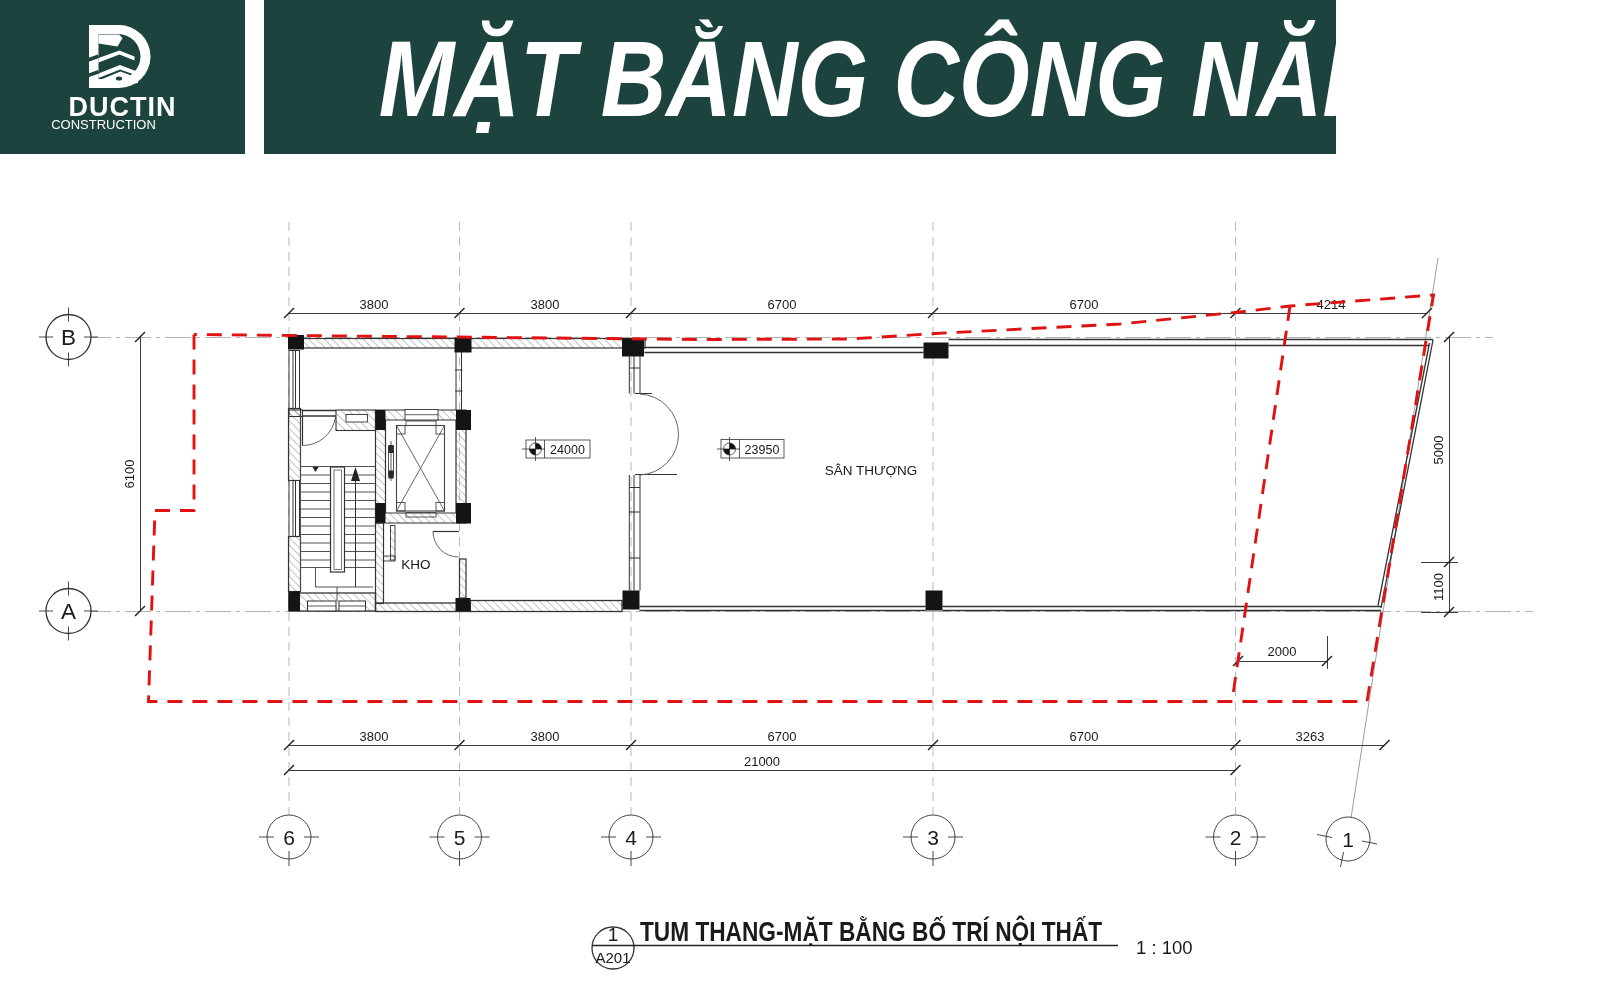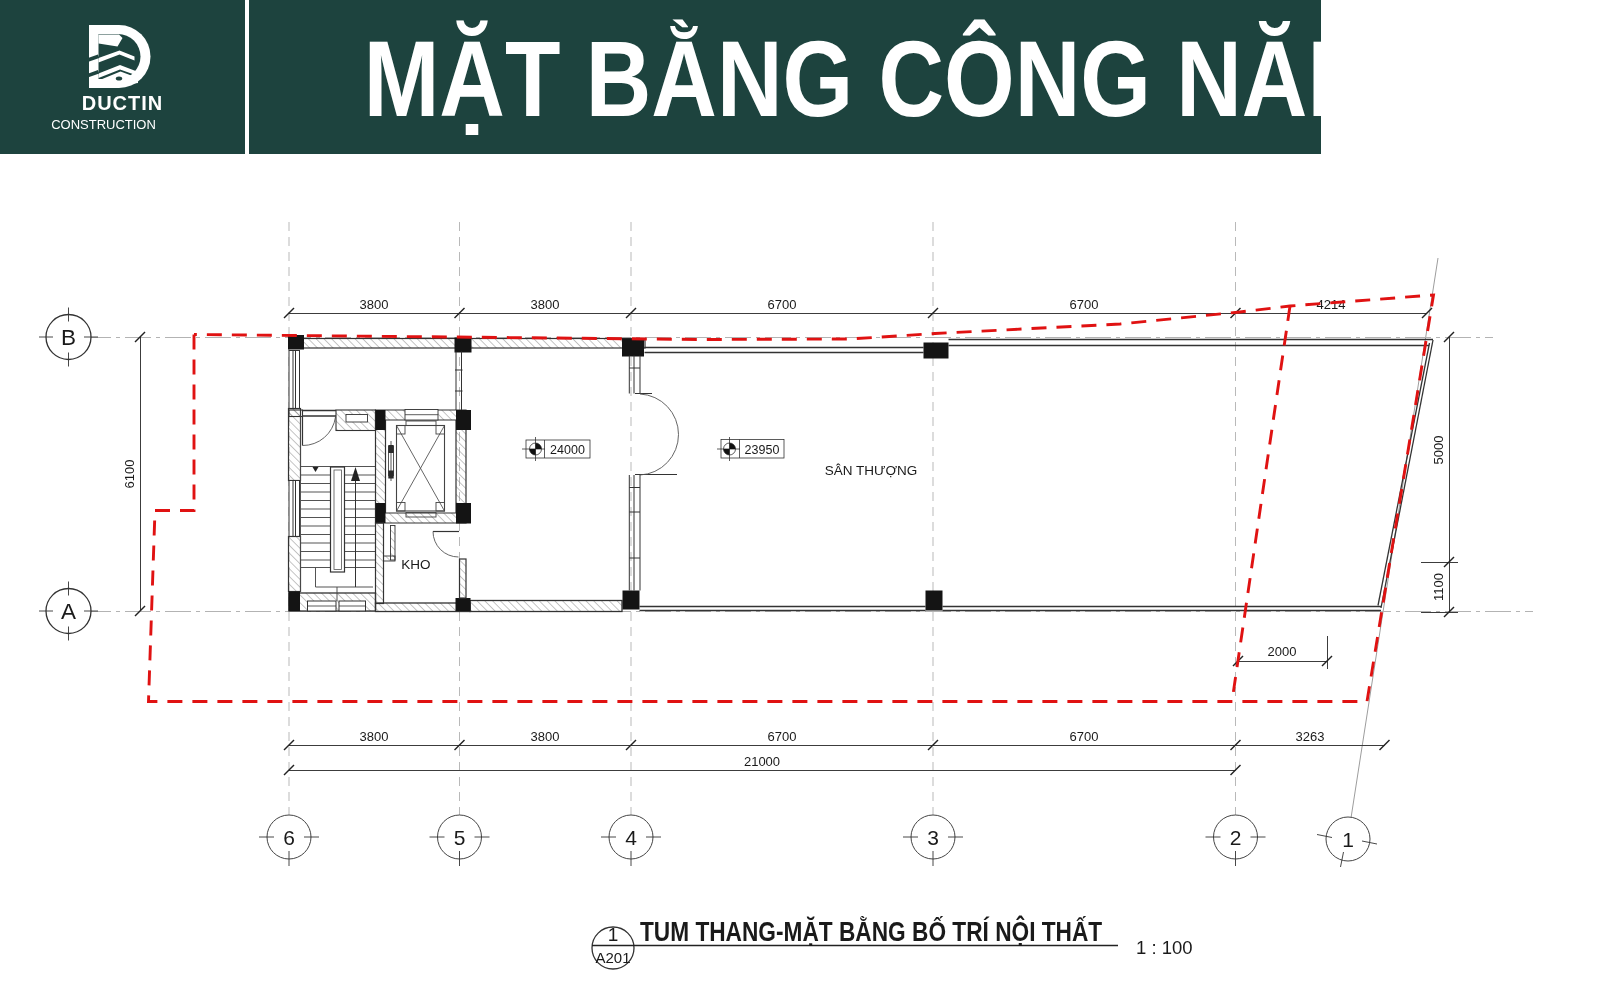--- a/index.html
+++ b/index.html
@@ -1,19 +1,19 @@
 <!DOCTYPE html>
 <html><head>
 <meta charset="utf-8">
 <style>
   html,body{margin:0;padding:0;background:#fff;width:1600px;height:998px;overflow:hidden;}
   body{font-family:"Liberation Sans", sans-serif;position:relative;}
   .hdr{position:absolute;top:0;height:154px;background:#1d433e;}
   #hdrL{left:0;width:245px;}
-  #hdrR{left:249px;width:1072px;}
+  #hdrR{left:264px;width:1072px;font-style:italic;}
   #title{position:absolute;top:17px;left:0;width:1348px;text-align:center;color:#fff;
          font-weight:bold;font-size:107px;letter-spacing:0px;transform:scaleX(0.849);
          transform-origin:546px 0;white-space:nowrap;}
   svg{position:absolute;top:0;left:0;}
   text{font-family:"Liberation Sans", sans-serif;fill:#1a1a1a;}
 </style>
 </head>
 <body>
 
 <svg width="1600" height="998" viewBox="0 0 1600 998">
@@ -408,20 +408,20 @@
     <path d="M89,25 L119,25 A31.5,31.5 0 0 1 119,88 L89,88 Z" fill="#fff"></path>
     <path d="M98.5,34 L118,34 A22.5,22.5 0 0 1 118,79 L98.5,79 Z" fill="#1d433e"></path>
     <path d="M98.5,34.5 L119,34.5 L122.5,38 L117.5,46.5 L98.5,43.5 Z" fill="#fff"></path>
     <path d="M98.5,58 L119.5,50.5 L134.5,56.5 L134.5,60.5 L119.5,54.5 L98.5,62.5 Z" fill="#fff"></path>
     <path d="M98.5,73.5 L120,65 L137,71.5 L137,75.5 L120,69.5 L98.5,78 Z" fill="#fff"></path>
     <path d="M98.5,80.5 L120.5,71.5 L138,78 L138,83 L98.5,88 Z" fill="#fff"></path>
     <ellipse cx="119" cy="78.5" rx="3.2" ry="2" fill="#1d433e"></ellipse>
     <path d="M85,61 L98.6,56.2 M85,76.6 L98.6,71.7" stroke="#1d433e" stroke-width="3.6" fill="none"></path>
   </svg>
 
-  <div style="position:absolute;top:92px;left:0;width:245px;text-align:center;color:#fff;font-weight:bold;font-size:20px;letter-spacing:1px;">DUCTIN</div>
+  <div style="position:absolute;top:92px;left:0;width:245px;text-align:center;color:#fff;font-weight:bold;font-size:27px;letter-spacing:1px;">DUCTIN</div>
   <div style="position:absolute;top:117px;left:0;width:207px;text-align:center;color:#fff;font-size:13px;letter-spacing:0px;">CONSTRUCTION</div>
 </div>
 
 <div class="hdr" id="hdrR">
 
   <div id="title">MẶT BẰNG CÔNG NĂNG</div>
 </div>
 
 </body></html>

